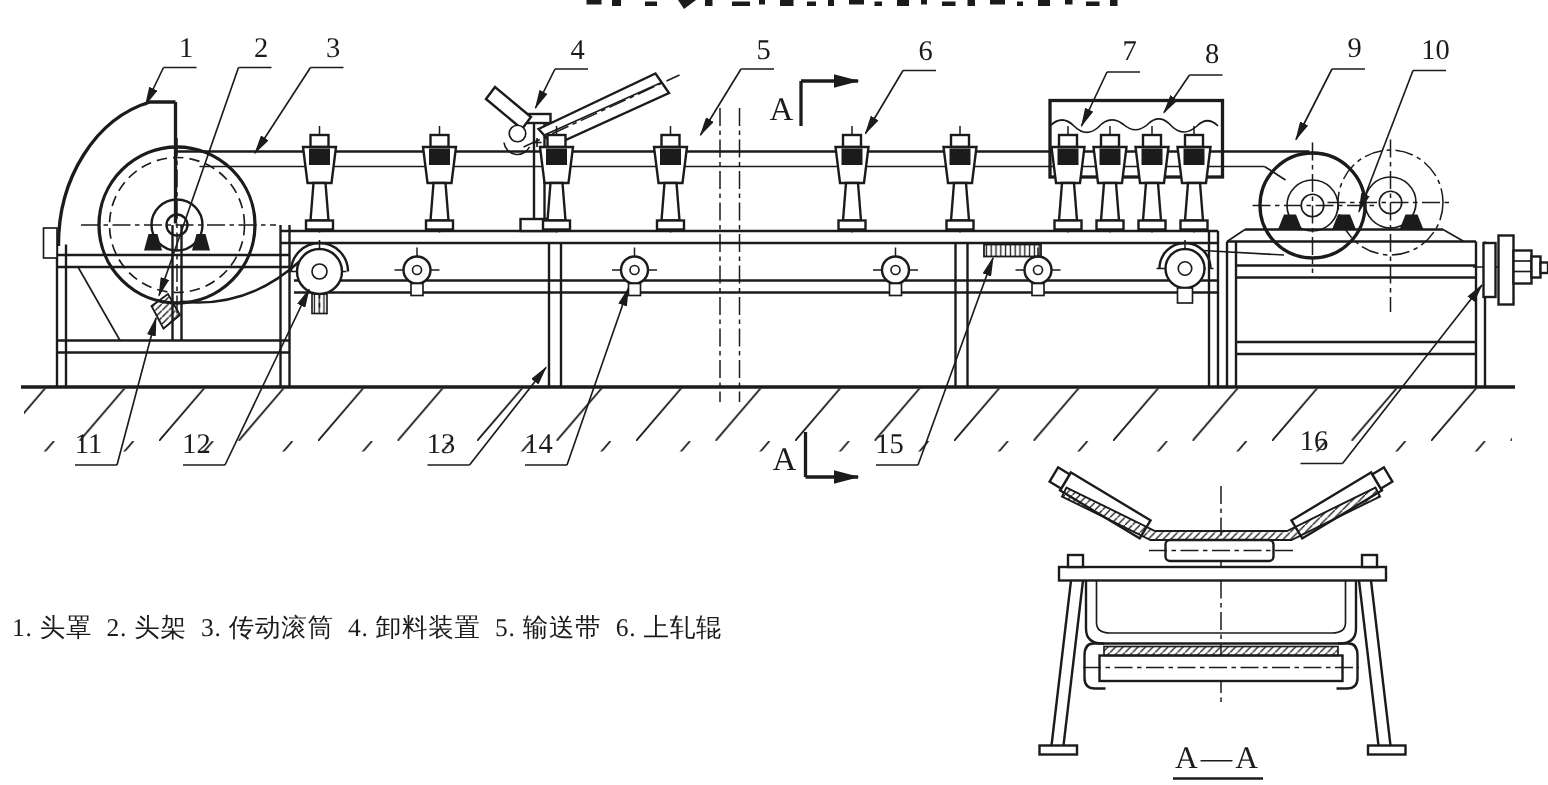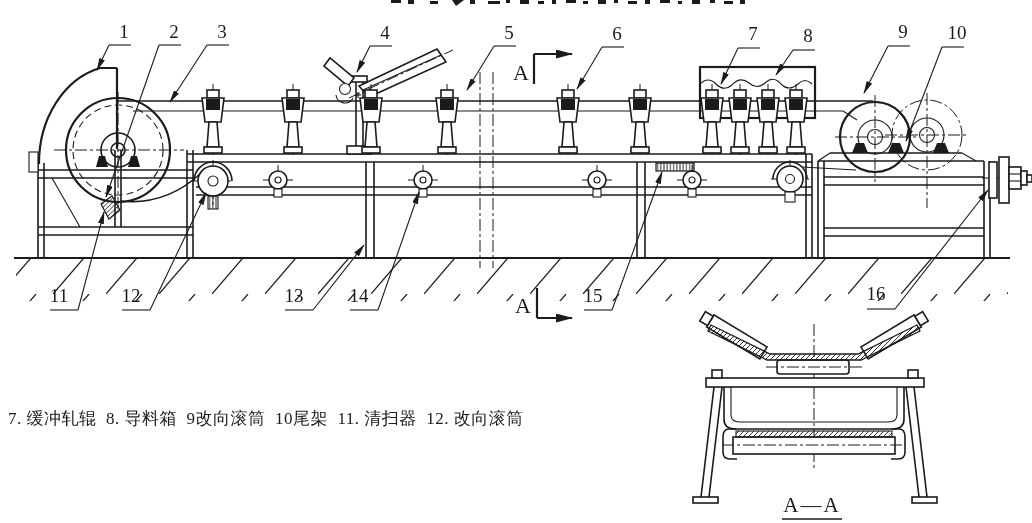--- a/index.html
+++ b/index.html
@@ -354,17 +354,17 @@
     <rect x="736" y="431" width="156" height="6" fill="url(#bpat)" stroke="#1b1b1b" stroke-width="1.1"></rect>
     <line class="dd" x1="722" y1="445" x2="906" y2="445"></line>
     <path class="s" d="M 736,429 L 729,429 Q 723,429 723,437 L 723,452 Q 723,459 730,459 L 737,459" stroke-width="1.4"></path>
     <path class="s" d="M 892,429 L 899,429 Q 905,429 905,437 L 905,452 Q 905,459 898,459 L 891,459" stroke-width="1.4"></path>
     <text class="sec" x="812" y="512">A—A</text>
     <line class="s" x1="782" y1="519" x2="842" y2="519" stroke-width="1.8"></line>
   </g>
 </svg>
 
 <div id="legend">
-  <div>7. 缓冲轧辊  8. 导料箱  9改向滚筒  10尾架  11. 清扫器  12. 改向滚筒</div>
+  <div>1. 头罩  2. 头架  3. 传动滚筒  4. 卸料装置  5. 输送带  6. 上轧辊</div>
   
 </div>
 
 </div>
 
 </body></html>

